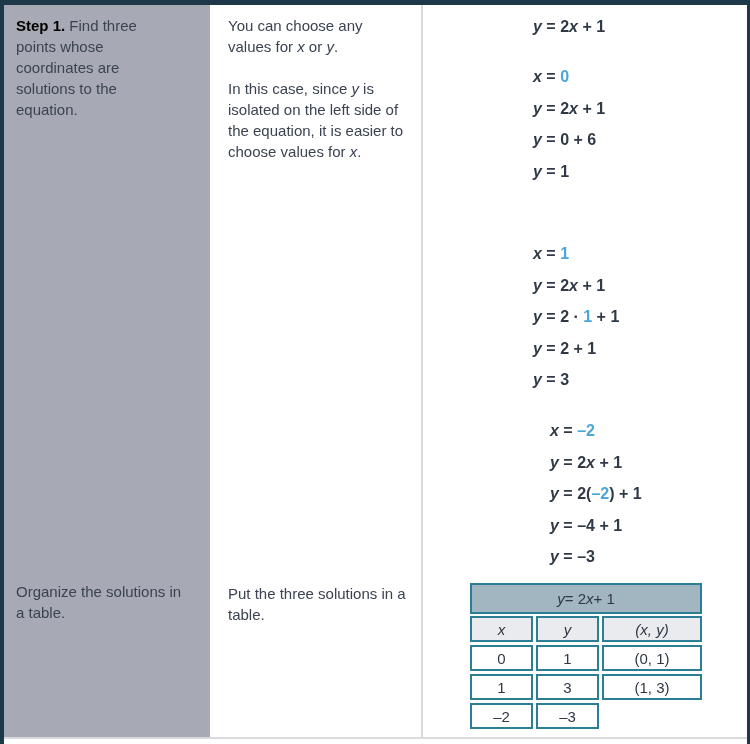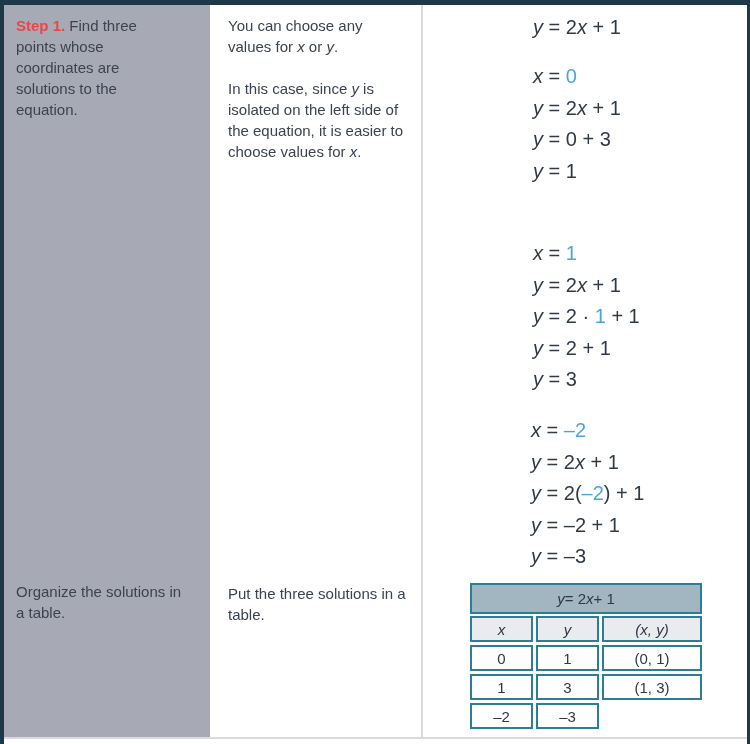--- a/index.html
+++ b/index.html
@@ -13,30 +13,30 @@
   .graycol{left:0;top:0;width:206px;height:732px;background:#a7aab4;}
   .vdivider{left:417px;top:0;width:2px;height:732px;background:#dadade;}
   .bottomline{left:0;top:732px;width:743px;height:2px;background:#d8dade;}
   .txt{font-size:15px;line-height:21px;}
   p{margin:0;}
   .step1{left:12px;top:10px;width:154px;}
   .organize{left:12px;top:576px;width:176px;}
   .mid1{left:224px;top:10px;width:180px;}
   .mid2{left:224px;top:578px;width:180px;}
   .gap-para{margin-top:21px;}
-  .bold{font-weight:700;color:#ef4444;}
+  .bold{font-weight:700;color:#000000;}
   .it{font-style:italic;}
   .blue{color:#4ba6d8;}
-  .eqs{font-size:20px;color:#303a47;}
+  .eqs{font-size:16px;color:#303a47;font-weight:bold;}
   .eq-line{line-height:31.5px;white-space:nowrap;}
   .eq-top{left:529px;top:10px;}
   .eq-top .eq-line{line-height:24px;}
   .g1{left:529px;top:56px;}
   .g2{left:529px;top:233px;}
-  .g3{left:527px;top:410px;}
+  .g3{left:546px;top:410px;}
   .tbl{left:466px;top:578px;width:232px;font-size:15px;color:#2f3946;}
   .tbl-header{
     box-sizing:border-box;height:31px;background:#a2b6c1;border:2px solid #2b7e93;
     display:flex;align-items:center;justify-content:center;white-space:nowrap;
   }
   .tbl-grid{margin-top:2px;display:grid;grid-template-columns:63px 63px 100px;gap:3px;}
   .tbl-cell{
     box-sizing:border-box;height:26px;background:#ffffff;border:2px solid #2b7e93;
     display:flex;align-items:center;justify-content:center;white-space:nowrap;
   }
@@ -66,37 +66,37 @@
     <p>Put the three solutions in a table.</p>
   </div>
 
   <div class="abs eqs eq-top">
     <div class="eq-line"><span class="it">y</span><span> = 2</span><span class="it">x</span><span> + 1</span></div>
   </div>
 
   <div class="abs eqs g1">
     <div class="eq-line"><span class="it">x</span><span> = </span><span class="blue">0</span></div>
     <div class="eq-line"><span class="it">y</span><span> = 2</span><span class="it">x</span><span> + 1</span></div>
-    <div class="eq-line"><span class="it">y</span><span> = 0 + 3</span></div>
+    <div class="eq-line"><span class="it">y</span><span> = 0 + 6</span></div>
     <div class="eq-line"><span class="it">y</span><span> = 1</span></div>
   </div>
 
   <div class="abs eqs g2">
     <div class="eq-line"><span class="it">x</span><span> = </span><span class="blue">1</span></div>
     <div class="eq-line"><span class="it">y</span><span> = 2</span><span class="it">x</span><span> + 1</span></div>
     <div class="eq-line"><span class="it">y</span><span> = 2 · </span><span class="blue">1</span><span> + 1</span></div>
     <div class="eq-line"><span class="it">y</span><span> = 2 + 1</span></div>
     <div class="eq-line"><span class="it">y</span><span> = 3</span></div>
   </div>
 
   <div class="abs eqs g3">
     <div class="eq-line"><span class="it">x</span><span> = </span><span class="blue">–2</span></div>
     <div class="eq-line"><span class="it">y</span><span> = 2</span><span class="it">x</span><span> + 1</span></div>
     <div class="eq-line"><span class="it">y</span><span> = 2(</span><span class="blue">–2</span><span>) + 1</span></div>
-    <div class="eq-line"><span class="it">y</span><span> = –2 + 1</span></div>
+    <div class="eq-line"><span class="it">y</span><span> = –4 + 1</span></div>
     <div class="eq-line"><span class="it">y</span><span> = –3</span></div>
   </div>
 
   <div class="abs tbl">
     <div class="tbl-header">
         <span class="it">y</span>
         <span> = 2</span>
         <span class="it">x</span>
         <span> + 1</span>
       </div>

